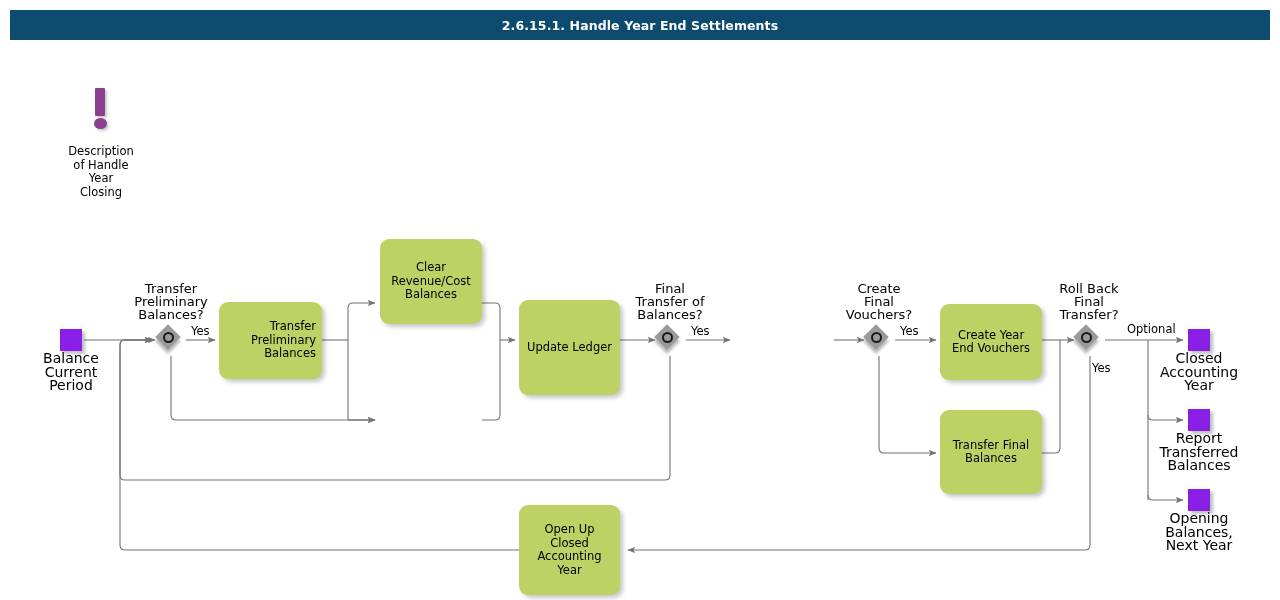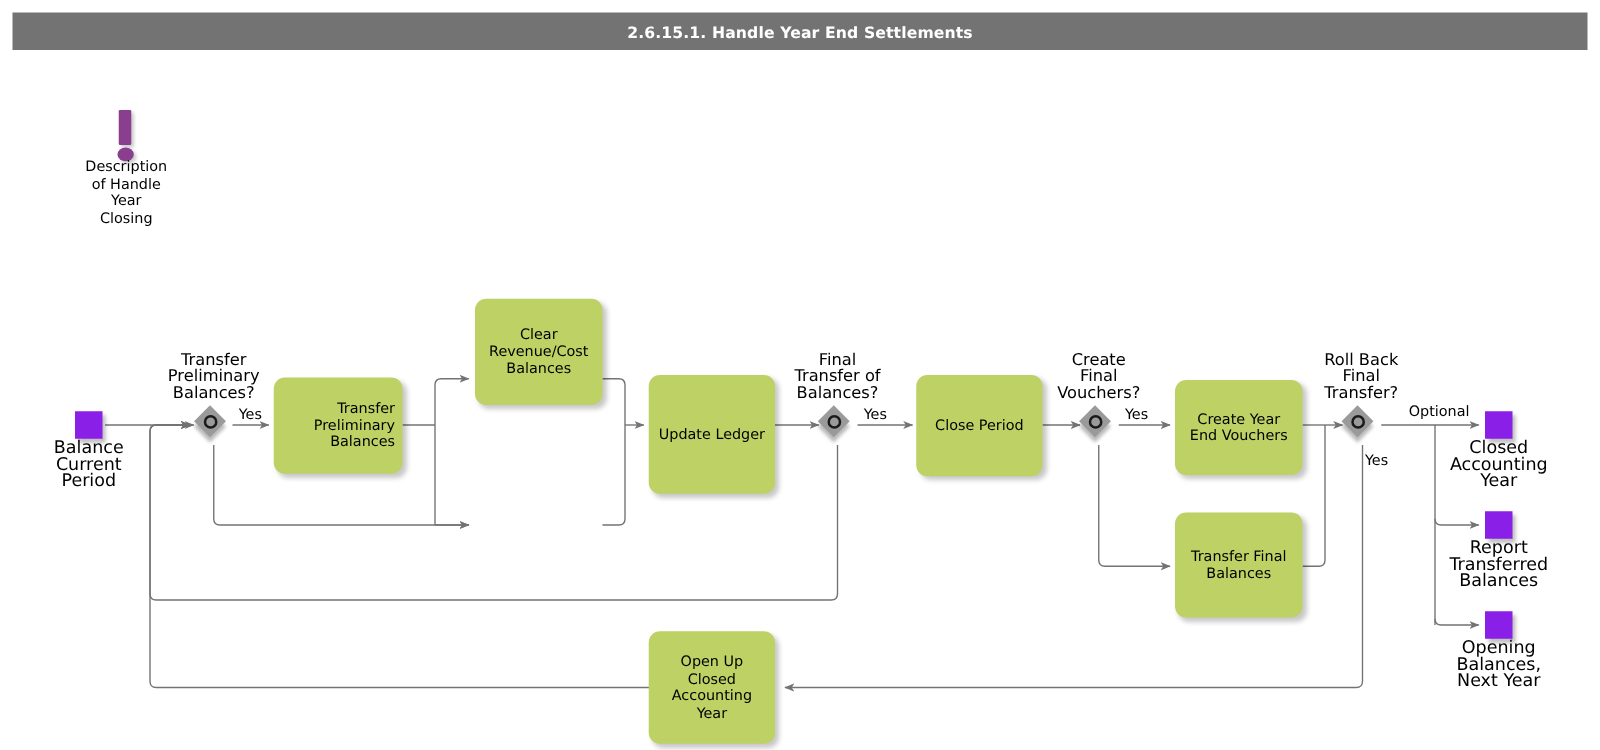--- a/index.html
+++ b/index.html
@@ -22,21 +22,21 @@
     background: #ffffff;
   }
 
   
   .titlebar {
     position: absolute;
     left: 10px;
     top: 10px;
     width: 1260px;
     height: 30px;
-    background: #737373;
+    background: #0c4a6e;
     color: #ffffff;
     font-size: 12.5px;
     font-weight: bold;
     display: flex;
     align-items: center;
     justify-content: center;
     letter-spacing: 0.1px;
   }
 
   
@@ -148,21 +148,21 @@
     top: 30px;
     width: 13px;
     height: 11px;
     background: #8a3f8e;
     border-radius: 50%;
     box-shadow: 2px 2px 3px rgba(0,0,0,0.22);
   }
   .note .note-label {
     position: absolute;
     left: -34px;
-    top: 39px;
+    top: 57px;
     width: 100px;
     text-align: center;
     font-size: 11.5px;
     line-height: 13.5px;
     color: #000000;
     white-space: pre-line;
   }
 </style>
 </head>
 <body>
@@ -277,23 +277,20 @@
 
   <div class="gateway" style="left:655px; top:325px;">
     <div class="diamond"></div>
     <div class="ring"></div>
   </div>
   <div class="gateway-label" style="left:620px; top:282px; width:100px;">Final
 Transfer of
 Balances?</div>
   <div class="edge-label" style="left:691px; top:325px;">Yes</div>
 
-  <div class="task" style="left:733px; top:300px; width:101px; height:81px;">
-    <span>Close Period</span>
-  </div>
 
   <div class="gateway" style="left:864px; top:325px;">
     <div class="diamond"></div>
     <div class="ring"></div>
   </div>
   <div class="gateway-label" style="left:829px; top:282px; width:100px;">Create
 Final
 Vouchers?</div>
   <div class="edge-label" style="left:900px; top:325px;">Yes</div>
 

